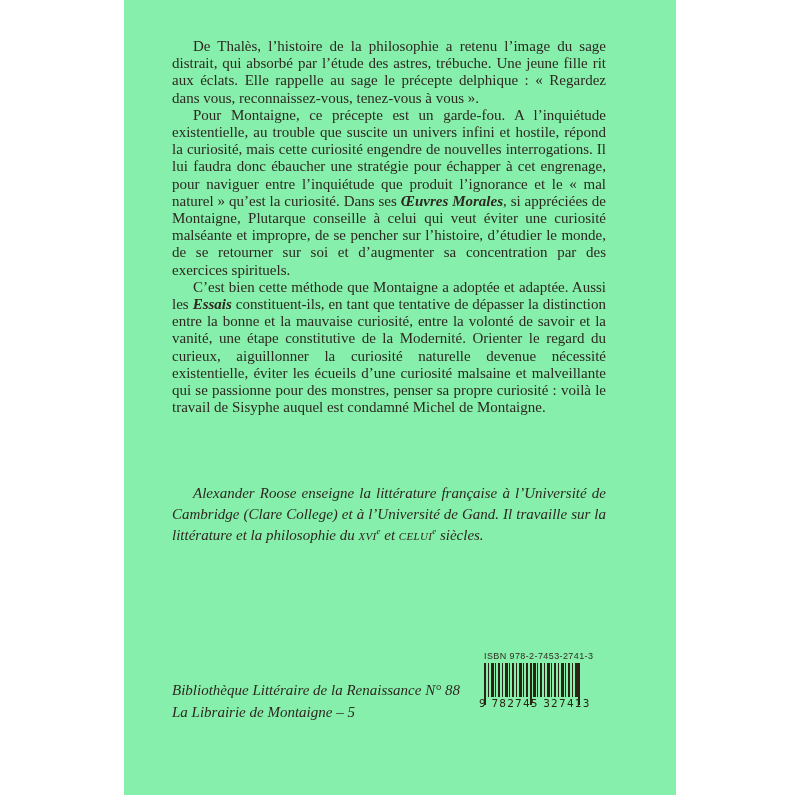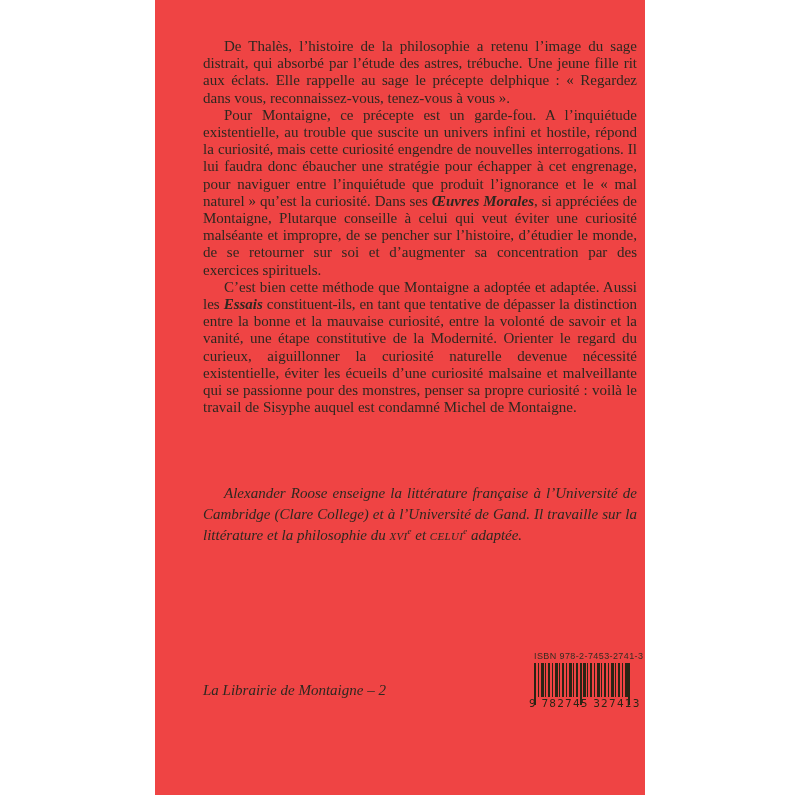--- a/index.html
+++ b/index.html
@@ -5,24 +5,24 @@
   html, body {
     margin: 0;
     padding: 0;
     width: 800px;
     height: 800px;
     background: #ffffff;
     font-family: "Liberation Serif", "DejaVu Serif", serif;
   }
   .cover {
     position: relative;
-    width: 490px;
+    width: 552px;
     height: 795px;
     margin: 0 auto;
-    background: #ef4444;
+    background: #86efac;
     color: #2e2820;
     overflow: hidden;
   }
   .synopsis {
     position: absolute;
     left: 48px;
     top: 38px;
     width: 434px;
     font-size: 15px;
     line-height: 17.2px;
@@ -59,21 +59,21 @@
     position: absolute;
     left: 48px;
     top: 679px;
     font-style: italic;
     font-size: 15px;
     line-height: 22px;
   }
   .series div { white-space: nowrap; }
   .barcode {
     position: absolute;
-    left: 379px;
+    left: 360px;
     top: 651px;
     width: 100px;
   }
   .isbn-label {
     font-family: "Liberation Sans", "DejaVu Sans", sans-serif;
     font-size: 9px;
     letter-spacing: 0.4px;
     color: #332c20;
     white-space: nowrap;
     margin-bottom: 2px;
@@ -113,24 +113,25 @@
 <body>
 
 <div class="cover">
 
   <div class="synopsis">
     <p><span>De Thalès, l’histoire de la philosophie a retenu l’image du sage distrait, qui absorbé par l’étude des astres, trébuche. Une jeune fille rit aux éclats. Elle rappelle au sage le précepte delphique : « Regardez dans vous, reconnaissez-vous, tenez-vous à vous ».</span></p>
     <p><span>Pour Montaigne, ce précepte est un garde-fou. A l’inquiétude existentielle, au trouble que suscite un univers infini et hostile, répond la curiosité, mais cette curiosité engendre de nouvelles interrogations. Il lui faudra donc ébaucher une stratégie pour échapper à cet engrenage, pour naviguer entre l’inquiétude que produit l’ignorance et le « mal naturel » qu’est la curiosité. Dans ses </span><span class="ital">Œuvres Morales</span><span>, si appréciées de Montaigne, Plutarque conseille à celui qui veut éviter une curiosité malséante et impropre, de se pencher sur l’histoire, d’étudier le monde, de se retourner sur soi et d’augmenter sa concentration par des exercices spirituels.</span></p>
     <p><span>C’est bien cette méthode que Montaigne a adoptée et adaptée. Aussi les </span><span class="ital">Essais</span><span> constituent-ils, en tant que tentative de dépasser la distinction entre la bonne et la mauvaise curiosité, entre la volonté de savoir et la vanité, une étape constitutive de la Modernité. Orienter le regard du curieux, aiguillonner la curiosité naturelle devenue nécessité existentielle, éviter les écueils d’une curiosité malsaine et malveillante qui se passionne pour des monstres, penser sa propre curiosité : voilà le travail de Sisyphe auquel est condamné Michel de Montaigne.</span></p>
   </div>
 
-  <p class="bio"><span>Alexander Roose enseigne la littérature française à l’Université de Cambridge (Clare College) et à l’Université de Gand. Il travaille sur la littérature et la philosophie du </span><span class="sc">xvi</span><sup>e</sup><span> et </span><span class="sc">celui</span><sup>e</sup><span> adaptée.</span></p>
+  <p class="bio"><span>Alexander Roose enseigne la littérature française à l’Université de Cambridge (Clare College) et à l’Université de Gand. Il travaille sur la littérature et la philosophie du </span><span class="sc">xvi</span><sup>e</sup><span> et </span><span class="sc">celui</span><sup>e</sup><span> siècles.</span></p>
 
   <div class="series">
-    <div>La Librairie de Montaigne – 2</div>
+    <div>Bibliothèque Littéraire de la Renaissance N° 88</div>
+    <div>La Librairie de Montaigne – 5</div>
   </div>
 
   <div class="barcode">
     <div class="isbn-label">ISBN  978-2-7453-2741-3</div>
     <div class="bars">
       <span class="guard g-left"></span>
       <span class="guard g-mid"></span>
       <span class="guard g-right"></span>
     </div>
     <div class="bar-digits">9 782745 327413</div>

